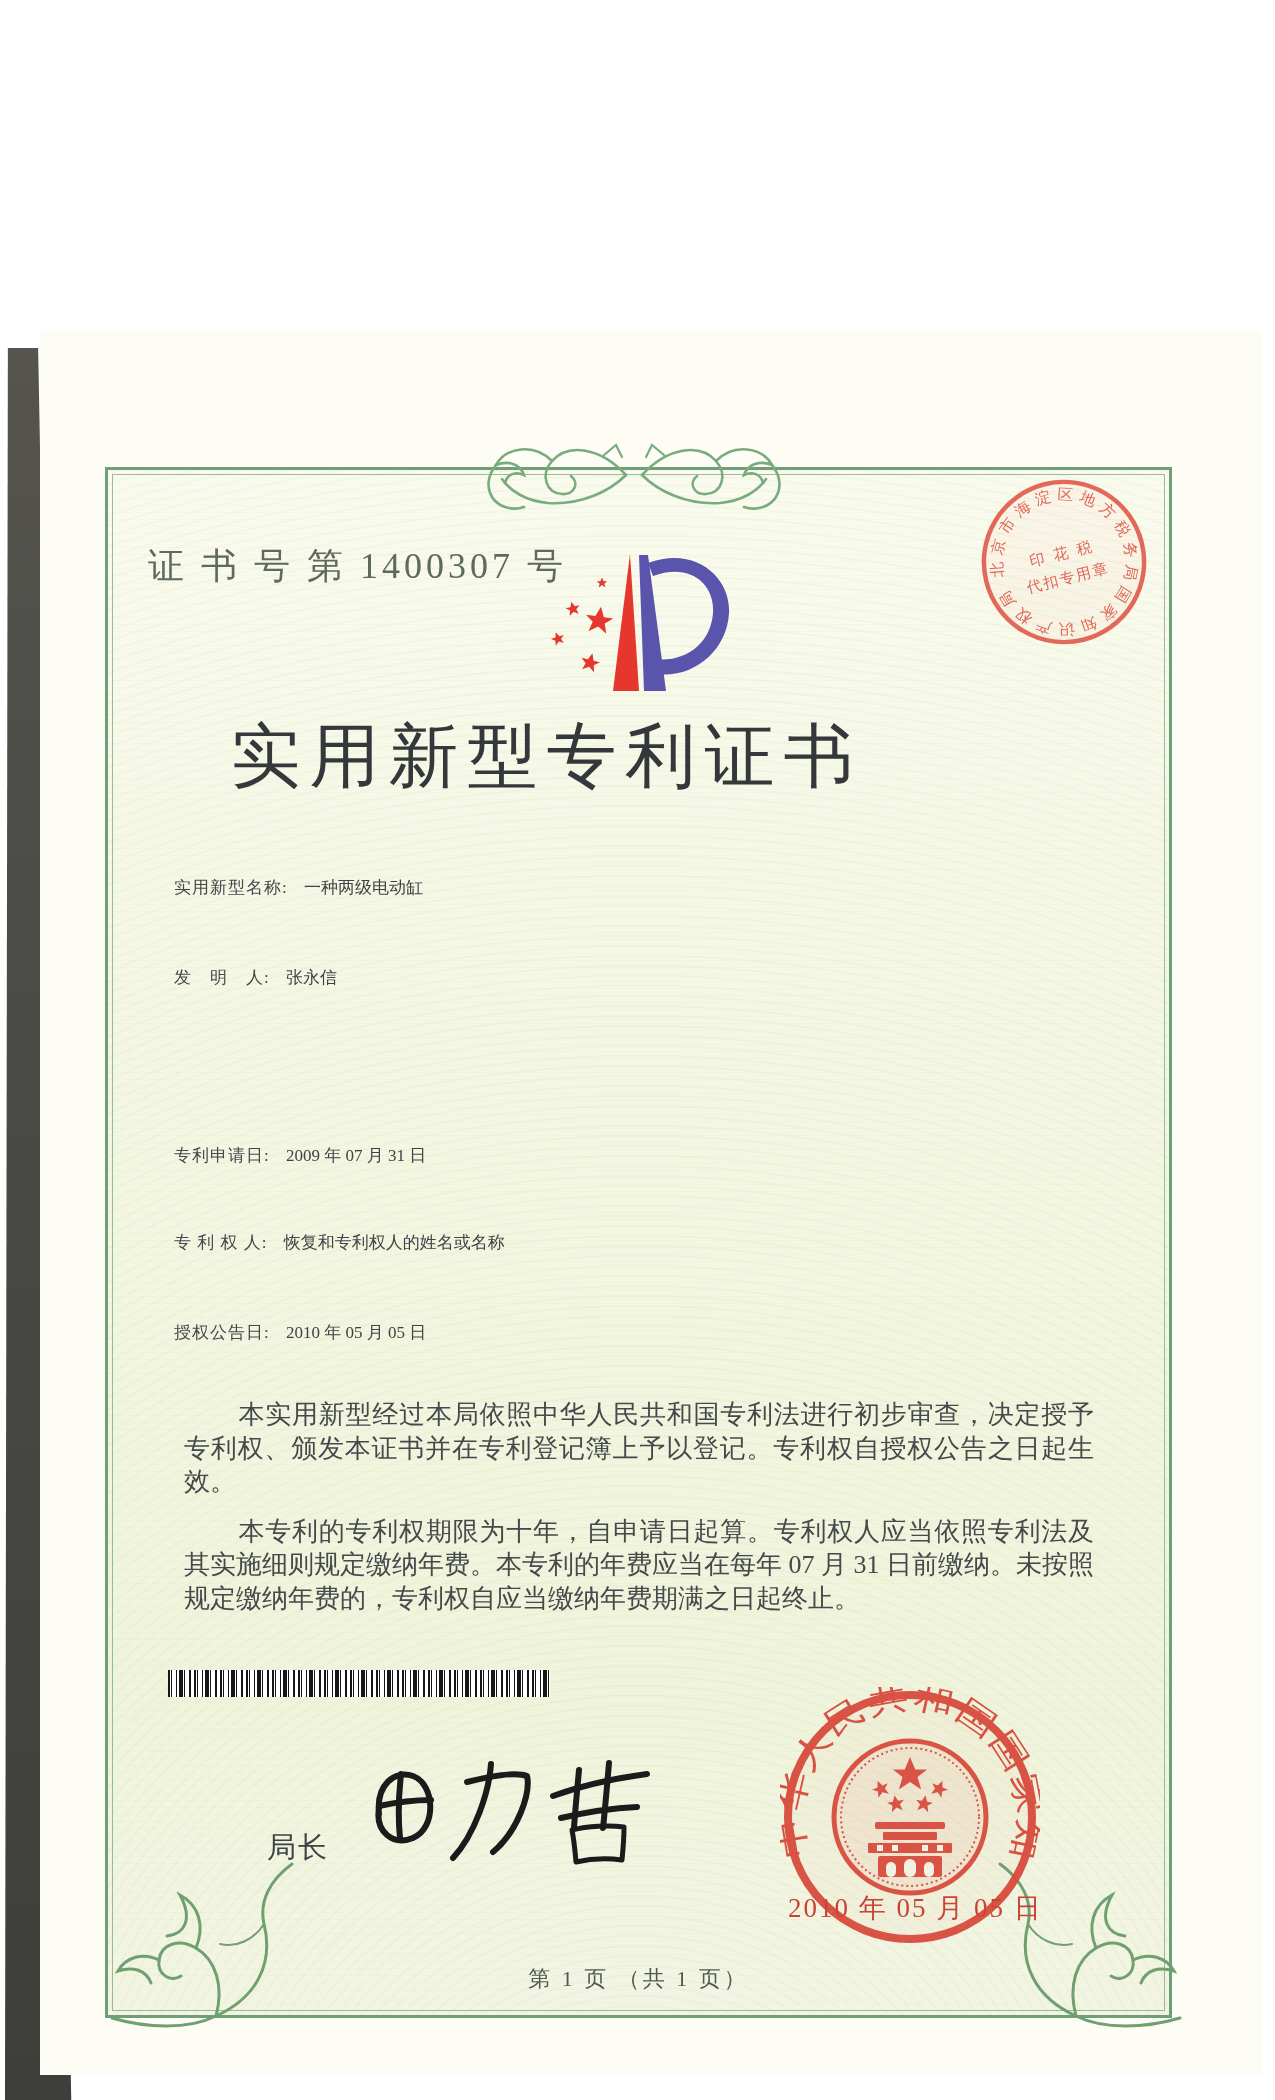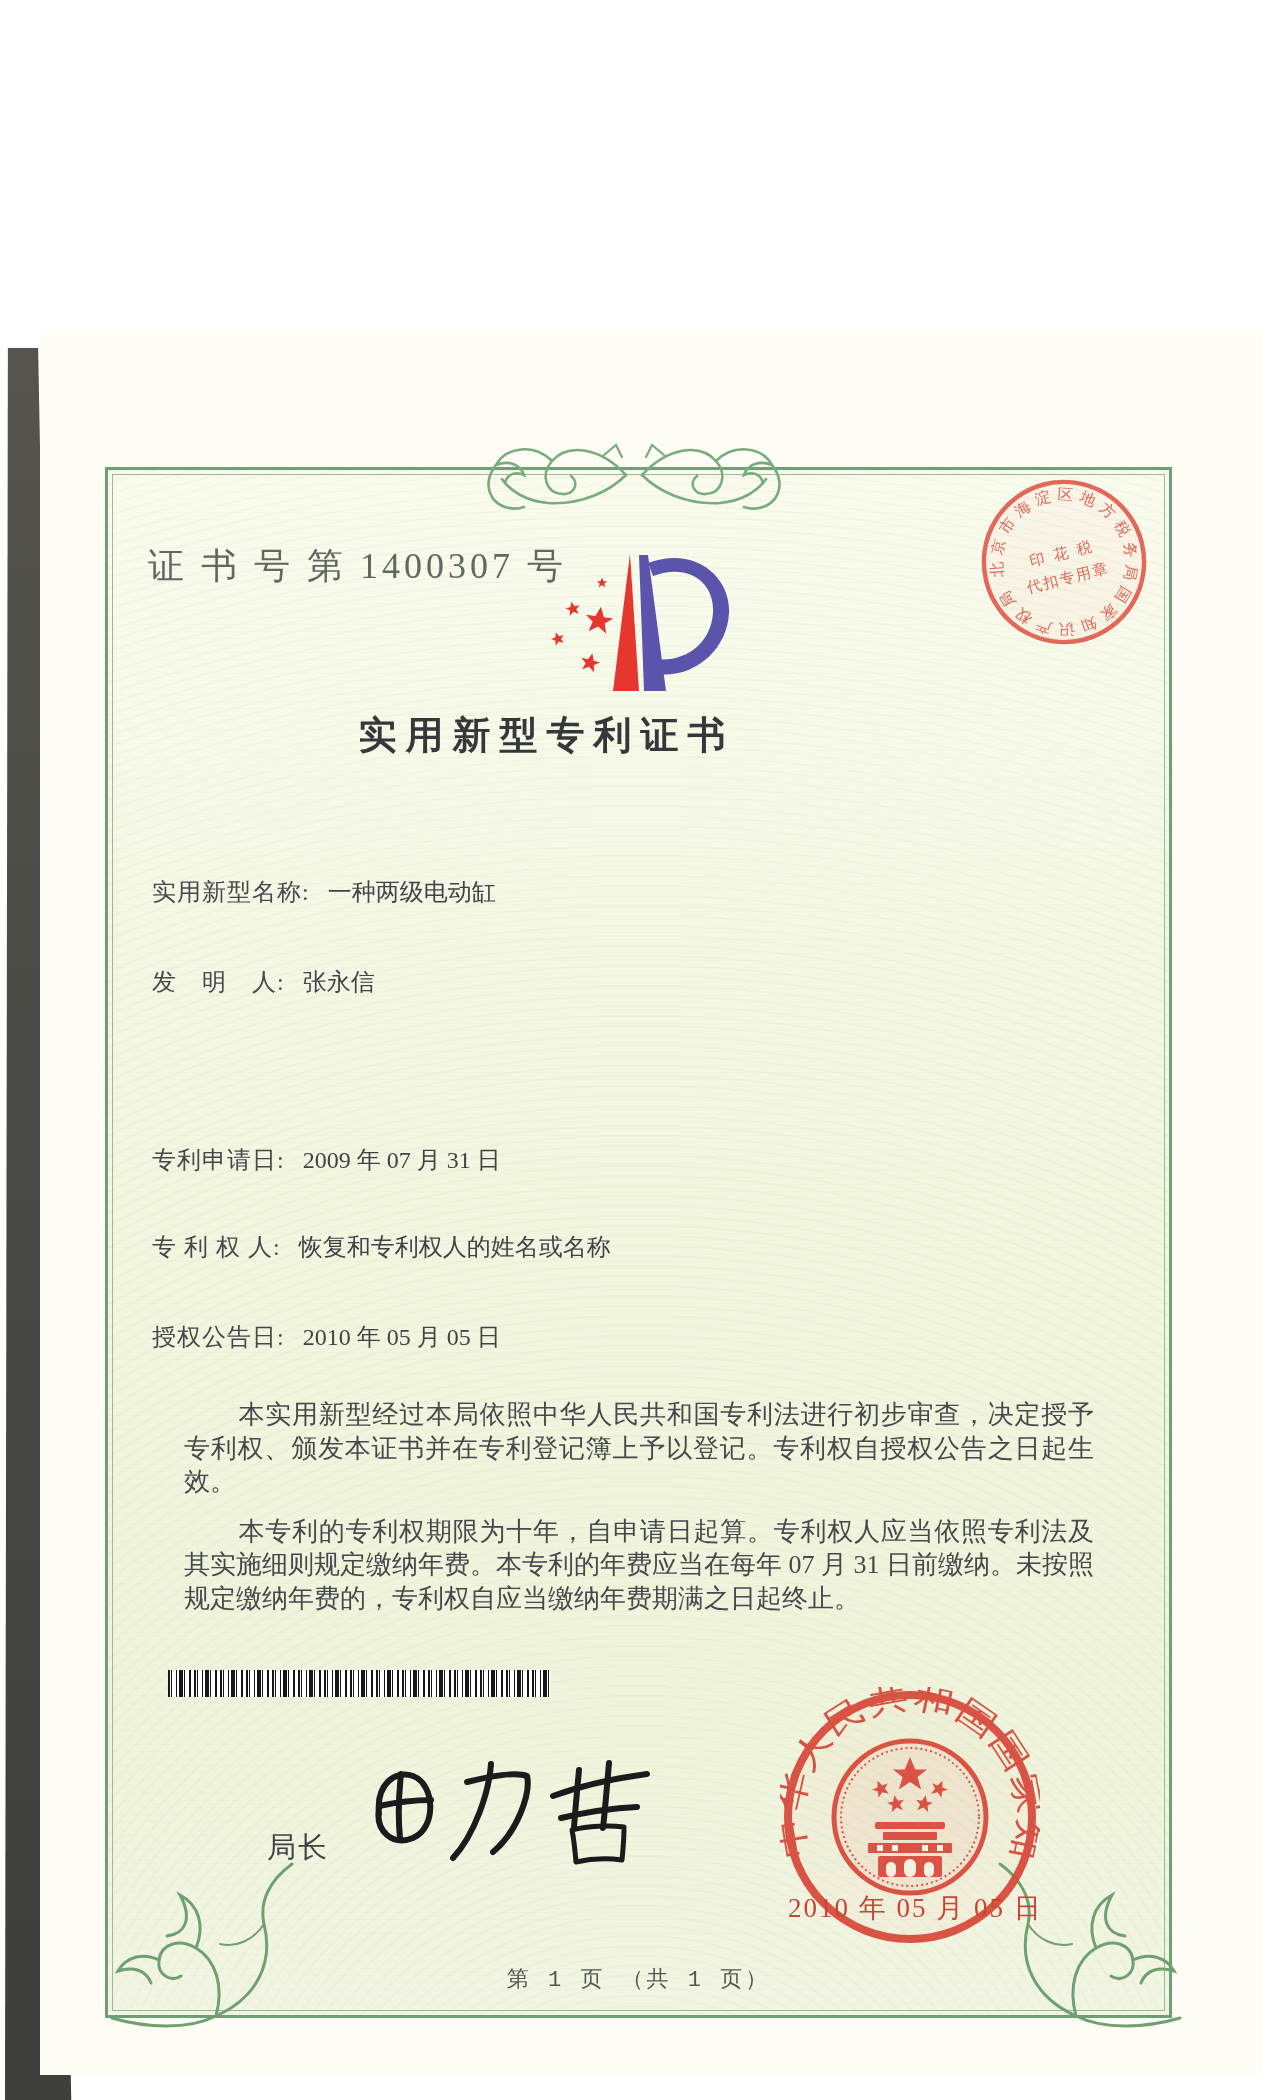--- a/index.html
+++ b/index.html
@@ -29,23 +29,23 @@
 
   .ornament{position:absolute;pointer-events:none;}
   .orn-top{left:414px;top:93px;width:360px;height:92px;}
   .orn-bl{left:62px;top:1518px;width:200px;height:185px;}
   .orn-br{left:950px;top:1518px;width:200px;height:185px;transform:scaleX(-1);}
 
   
   .cert-no{position:absolute;left:108px;top:212px;font-size:36px;letter-spacing:4px;color:#5e6a60;}
   .logo{position:absolute;left:505px;top:221px;width:192px;height:152px;}
   .doc-title{position:absolute;left:65px;top:380px;width:883px;text-align:center;
-    font-size:38px;font-weight:bold;letter-spacing:9px;color:#35383b;}
-
-  .field{position:absolute;left:112px;font-size:24px;color:#44484b;white-space:nowrap;}
+    font-size:70px;font-weight:normal;letter-spacing:9px;color:#35383b;}
+
+  .field{position:absolute;left:134px;font-size:17px;color:#44484b;white-space:nowrap;}
   .field .lbl{letter-spacing:1px;}
   .field .val{margin-left:12px;color:#3f4347;}
   .f0{top:546px}.f1{top:636px}.f2{top:726px}.f3{top:814px}.f4{top:901px}.f5{top:991px}
 
   .body-text{position:absolute;left:128px;top:1052px;width:942px;font-size:26px;
     line-height:33.6px;color:#45494c;text-align:justify;}
   .body-text p{margin:16px;text-indent:2.1em;}
 
   .barcode{position:absolute;left:128px;top:1340px;width:382px;height:27px;
     background:repeating-linear-gradient(90deg,
@@ -57,21 +57,21 @@
   .signature{position:absolute;left:305px;top:1400px;width:340px;height:185px;}
   .visually-hidden{position:absolute;width:1px;height:1px;overflow:hidden;clip:rect(0 0 0 0);white-space:nowrap;}
 
   .seal{position:absolute;left:740px;top:1357px;width:260px;height:260px;opacity:.93;}
   .seal-date{position:absolute;left:748px;top:1560px;width:250px;text-align:center;
     font-size:27px;color:#ca4434;letter-spacing:2px;white-space:nowrap;}
 
   .tax-stamp{position:absolute;left:935px;top:143px;width:178px;height:178px;opacity:.9;}
 
   .footer{position:absolute;left:65px;top:1634px;width:1067px;text-align:center;
-    font-size:22px;color:#4e5a50;letter-spacing:3px;font-family:Liberation Mono, monospace;}
+    font-size:22px;color:#4e5a50;letter-spacing:3px;}
 
   svg text{font-family:"Liberation Serif","DejaVu Serif",serif;}
 </style>
 </head>
 <body>
 
 <div id="canvas">
 
   <svg width="0" height="0" style="position:absolute">
     <defs>

